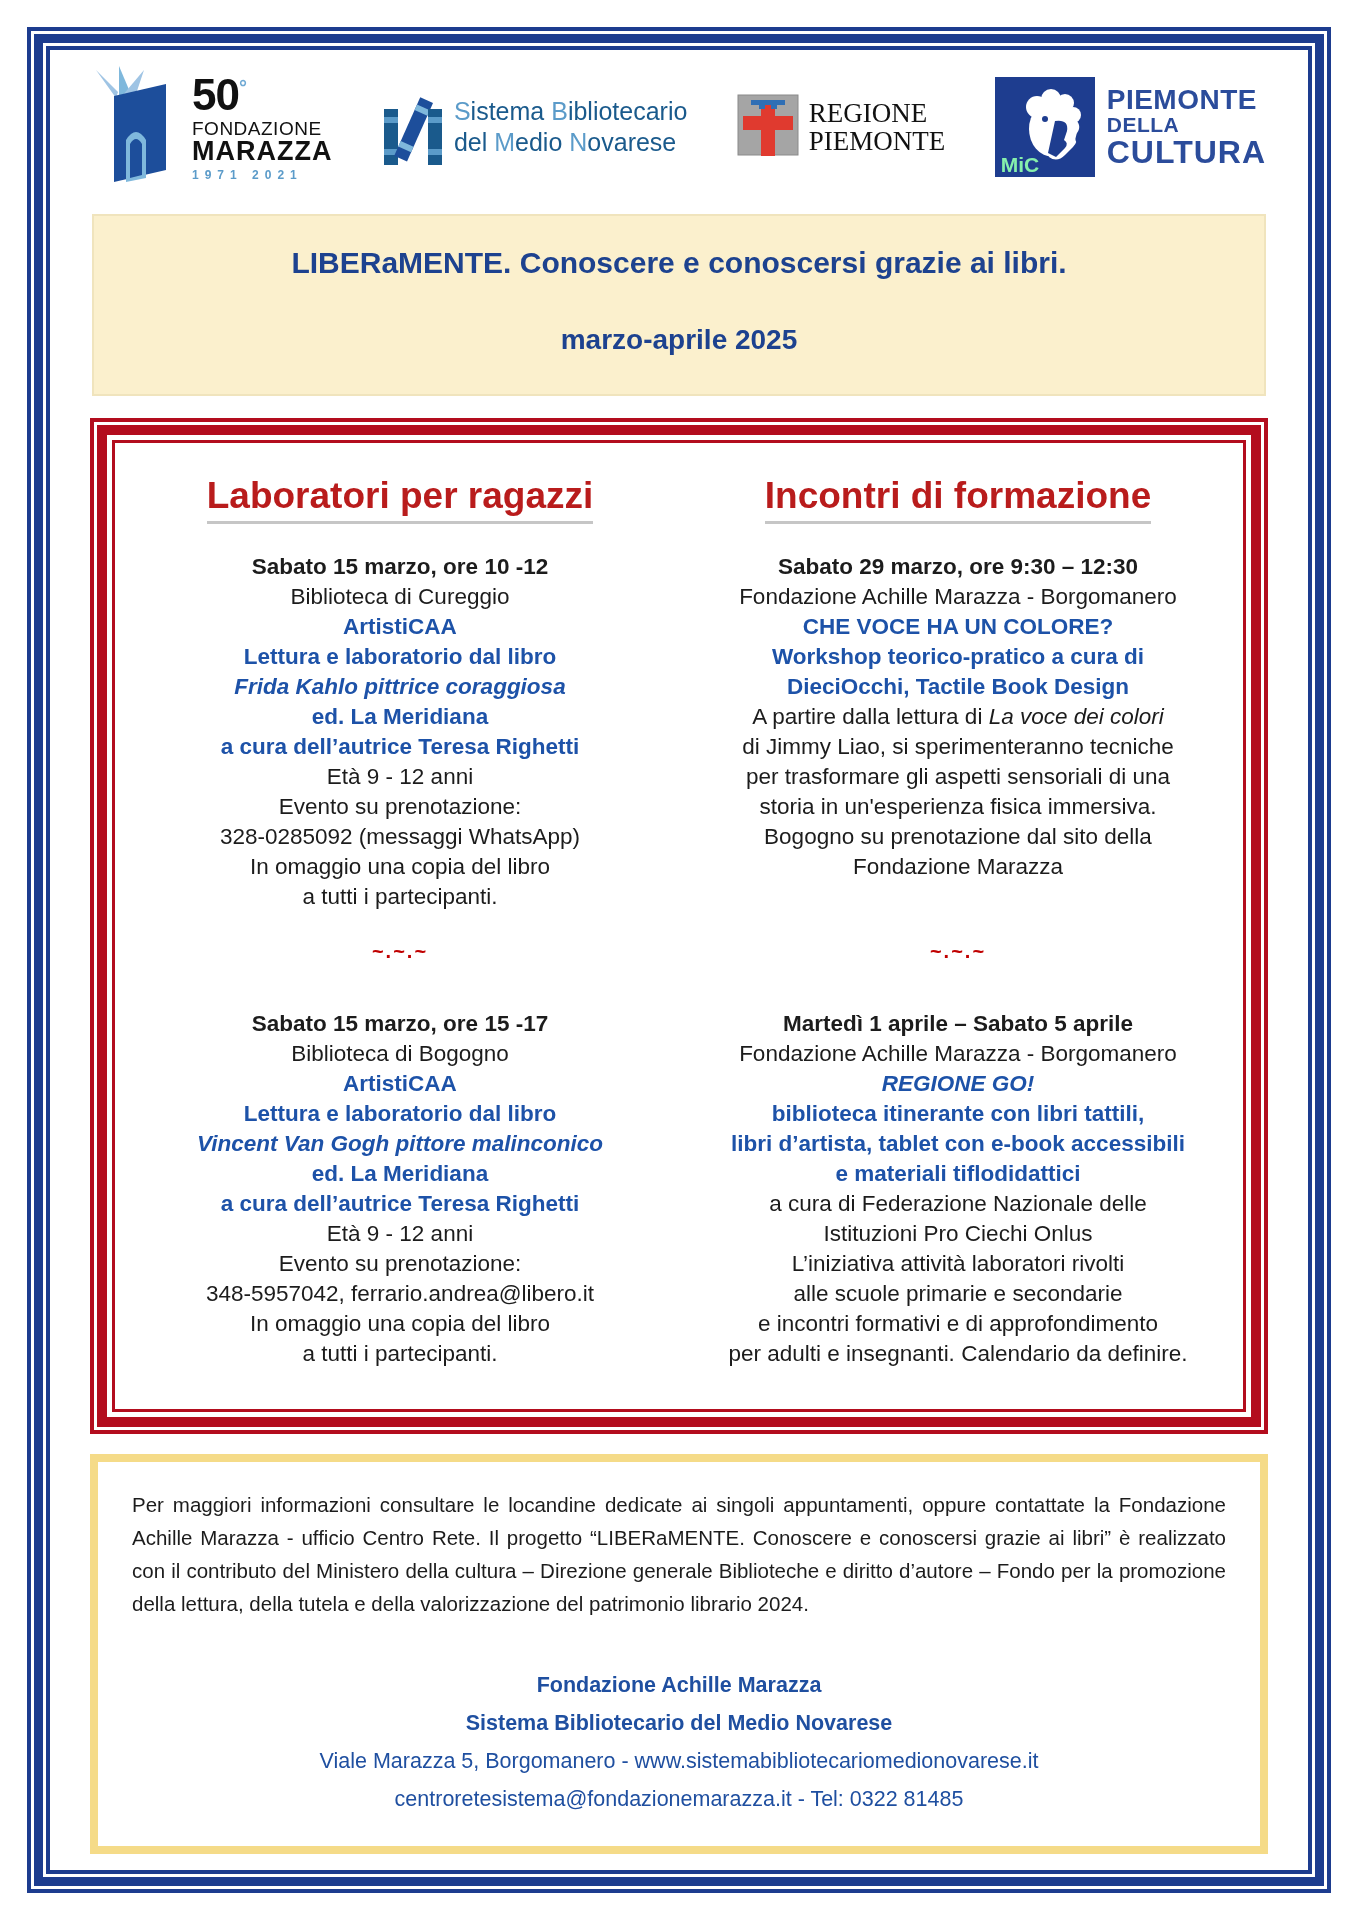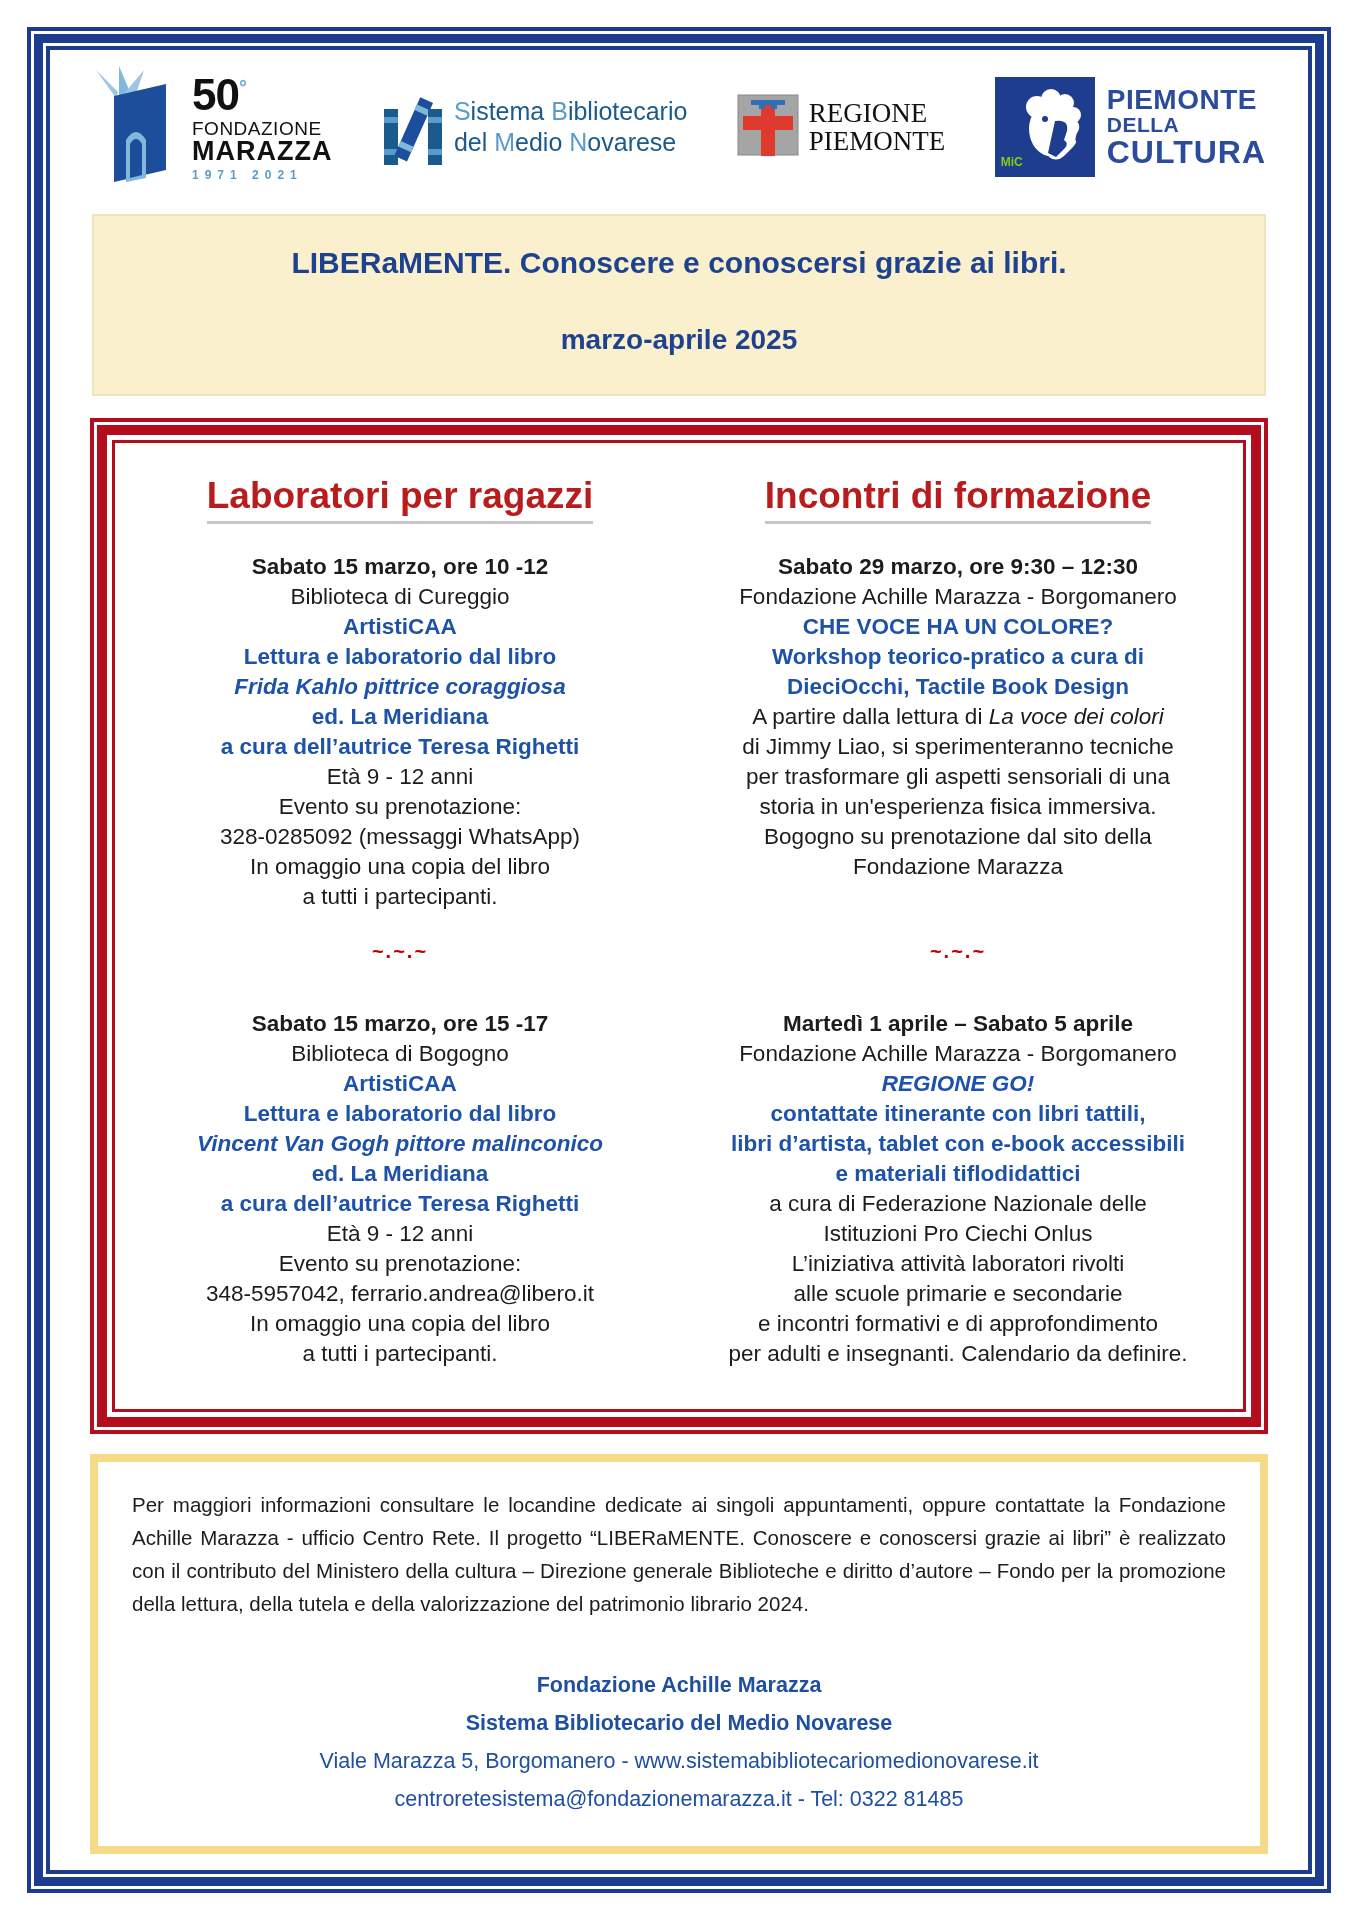--- a/index.html
+++ b/index.html
@@ -25,21 +25,21 @@
   .marazza-l2{font-size:27px;font-weight:800;color:#111;letter-spacing:1px;}
   .marazza-years{font-size:12px;font-weight:700;color:#5b9bc9;letter-spacing:6px;margin-top:4px;}
   
   .sistema-text{margin-left:10px;font-size:25px;line-height:1.25;font-weight:500;}
   .lg-lt{color:#5b9bc9;}
   .lg-dk{color:#1a5a8c;}
   
   .regione-text{margin-left:10px;font-family:"Liberation Serif", serif;font-size:27px;line-height:1.05;color:#111;}
   
   .mic-box{position:relative;width:100px;height:100px;background:#1e3d8f;flex:none;}
-  .mic-label{position:absolute;left:6px;bottom:8px;color:#84cc16;font-size:12px;font-weight:700;}
+  .mic-label{position:absolute;left:6px;bottom:0;color:#86efac;font-size:21px;font-weight:700;}
   .ministero-text{margin-left:12px;color:#2b4c9b;line-height:1.02;}
   .min-l1{font-size:28px;font-weight:600;letter-spacing:.5px;}
   .min-l2{font-size:21px;font-weight:600;letter-spacing:.5px;}
   .min-l3{font-size:32px;font-weight:600;letter-spacing:1px;}
 
   
   .title-box{
     margin:26px 2px 0 2px;background:#fbf0cd;border:2px solid #f0e4bd;
     text-align:center;padding:30px 16px 32px 16px;
   }
@@ -222,21 +222,21 @@
                     <div class="ev-line"><span class="s-plain">Età 9 - 12 anni</span></div>
                     <div class="ev-line"><span class="s-plain">Evento su prenotazione:</span></div>
                     <div class="ev-line"><span class="s-plain">348-5957042, ferrario.andrea@libero.it</span></div>
                     <div class="ev-line"><span class="s-plain">In omaggio una copia del libro</span></div>
                     <div class="ev-line"><span class="s-plain">a tutti i partecipanti.</span></div>
                   </div>
       <div class="event-cell">
                     <div class="ev-line"><span class="s-date">Martedì 1 aprile – Sabato 5 aprile</span></div>
                     <div class="ev-line"><span class="s-plain">Fondazione Achille Marazza - Borgomanero</span></div>
                     <div class="ev-line"><span class="s-blue-italic">REGIONE GO!</span></div>
-                    <div class="ev-line"><span class="s-blue">contattate itinerante con libri tattili,</span></div>
+                    <div class="ev-line"><span class="s-blue">biblioteca itinerante con libri tattili,</span></div>
                     <div class="ev-line"><span class="s-blue">libri d’artista, tablet con e-book accessibili</span></div>
                     <div class="ev-line"><span class="s-blue">e materiali tiflodidattici</span></div>
                     <div class="ev-line"><span class="s-plain">a cura di Federazione Nazionale delle</span></div>
                     <div class="ev-line"><span class="s-plain">Istituzioni Pro Ciechi Onlus</span></div>
                     <div class="ev-line"><span class="s-plain">L’iniziativa attività laboratori rivolti</span></div>
                     <div class="ev-line"><span class="s-plain">alle scuole primarie e secondarie</span></div>
                     <div class="ev-line"><span class="s-plain">e incontri formativi e di approfondimento</span></div>
                     <div class="ev-line"><span class="s-plain">per adulti e insegnanti. Calendario da definire.</span></div>
                   </div>
 

